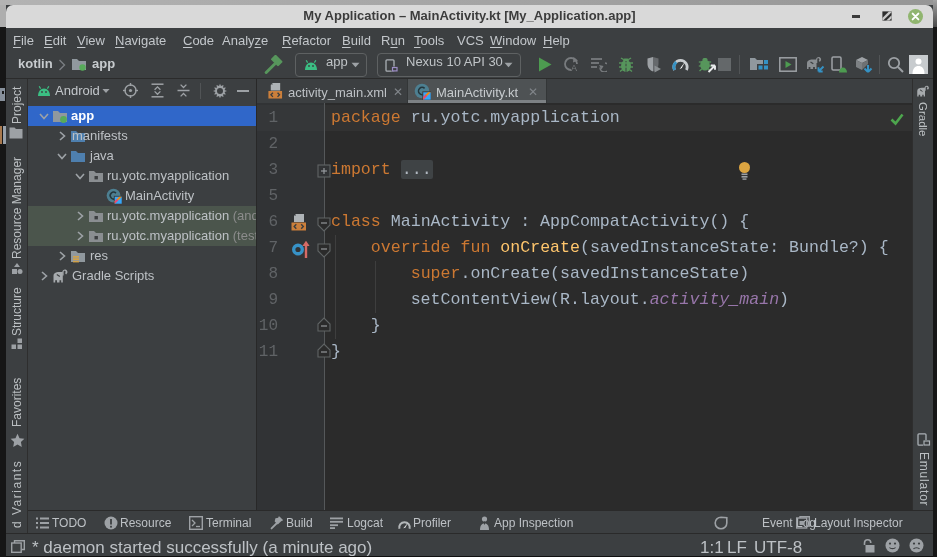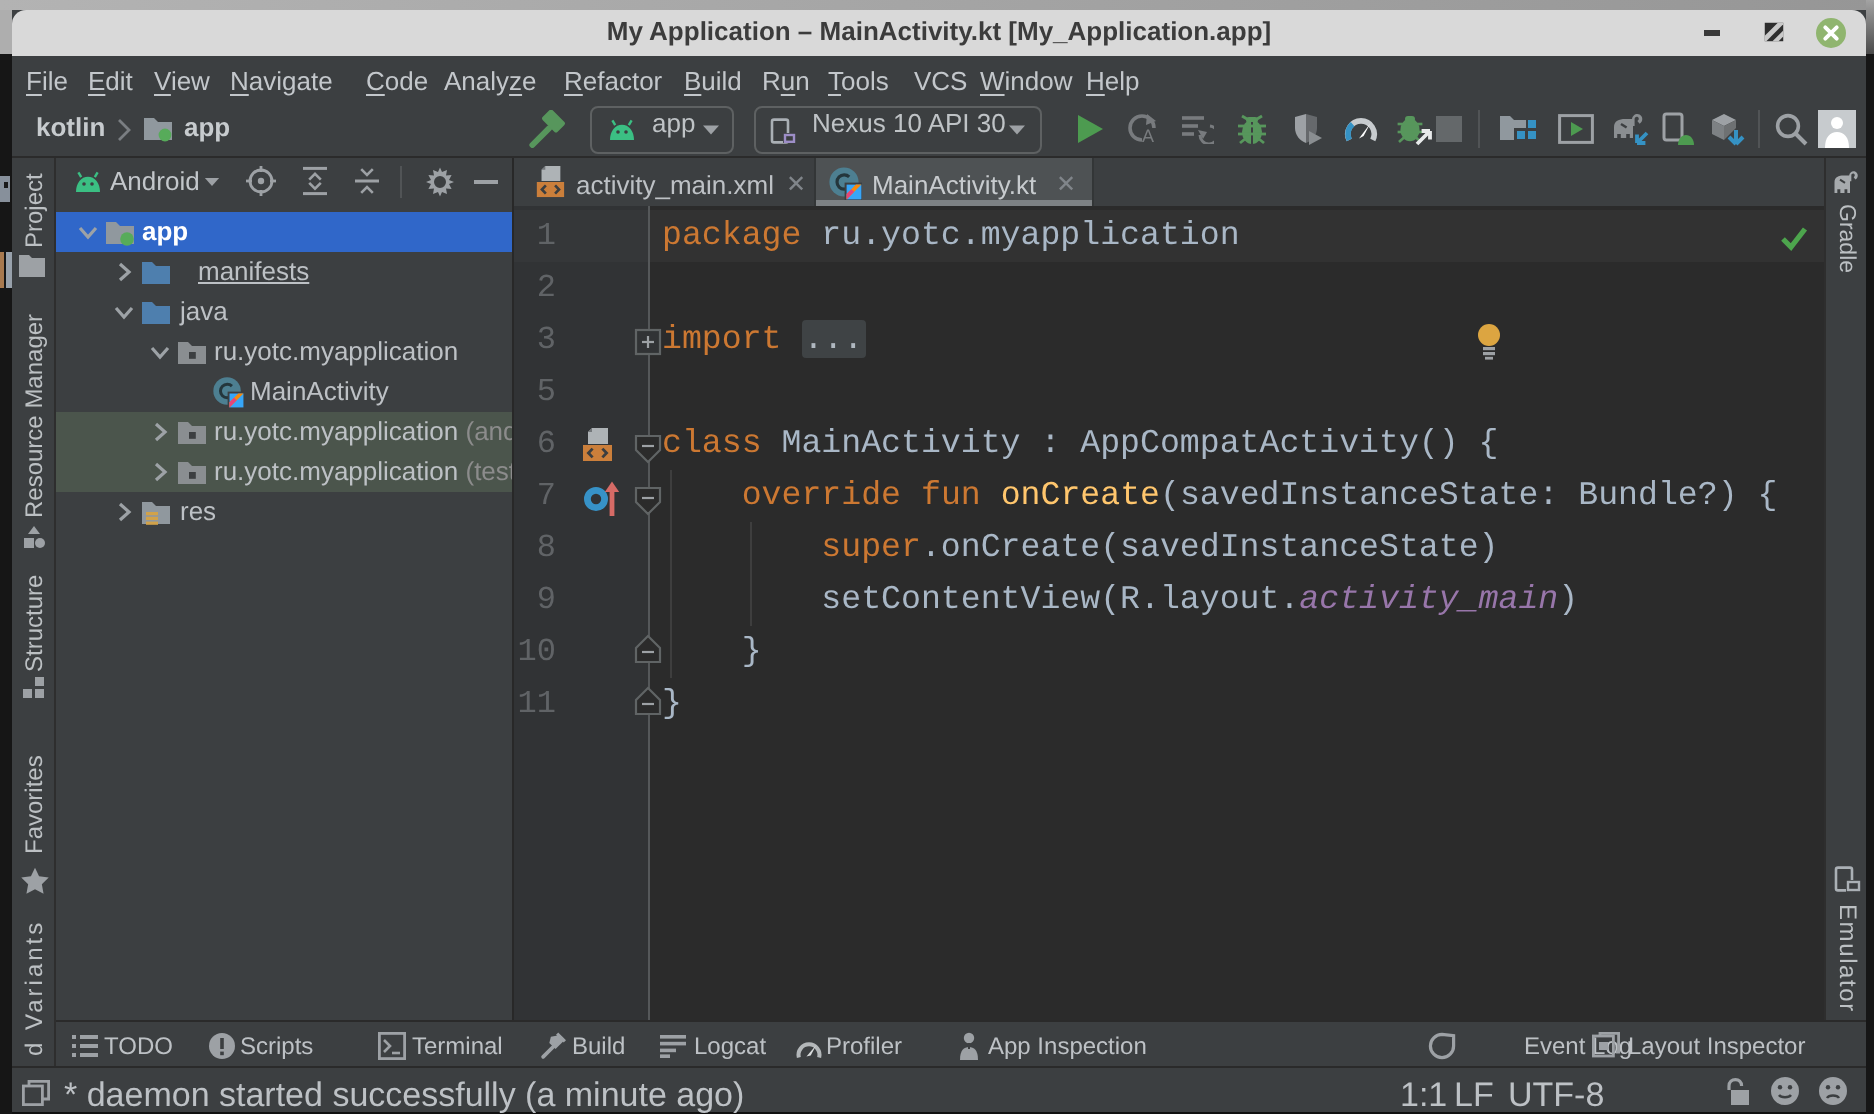--- a/index.html
+++ b/index.html
@@ -334,21 +334,21 @@
           </svg>
         <div class="tree-label" style="left:43px;font-weight:bold;color:#ffffff;">app</div>
       </div>
       <div class="tree-row" style="top:23px;">
         <svg class="arrow" style="left:26px;">
             <use href="#chev-right"></use>
           </svg>
         <svg class="icon" style="left:42px;top:3px;" width="16" height="14" viewBox="0 0 16 14">
             <path d="M1 2 L6 2 L8 4 L15 4 L15 13 L1 13 Z" fill="#4e7fae"></path>
           </svg>
-        <div class="tree-label" style="left:71px;text-decoration:underline;">manifests</div>
+        <div class="tree-label" style="left:44px;">manifests</div>
       </div>
       <div class="tree-row" style="top:43px;">
         <svg class="arrow" style="left:26px;">
             <use href="#chev-down"></use>
           </svg>
         <svg class="icon" style="left:42px;top:3px;" width="16" height="14" viewBox="0 0 16 14">
             <path d="M1 2 L6 2 L8 4 L15 4 L15 13 L1 13 Z" fill="#4e7fae"></path>
           </svg>
         <div class="tree-label" style="left:62px;">java</div>
       </div>
@@ -397,20 +397,31 @@
         <svg class="arrow" style="left:26px;">
             <use href="#chev-right"></use>
           </svg>
         <svg class="icon" style="left:42px;top:3px;" width="16" height="14" viewBox="0 0 16 14">
             <path d="M1 2 L6 2 L8 4 L15 4 L15 13 L1 13 Z" fill="#90989e"></path>
             <rect x="3" y="7" width="6" height="1.6" fill="#d1a24a"></rect>
             <rect x="3" y="9.4" width="6" height="1.6" fill="#d1a24a"></rect>
             <rect x="3" y="11.8" width="6" height="1.6" fill="#d1a24a"></rect>
           </svg>
         <div class="tree-label" style="left:62px;">res</div>
+      </div>
+      <div class="tree-row" style="top:163px;">
+        <svg class="arrow" style="left:8px;">
+            <use href="#chev-right"></use>
+          </svg>
+        <svg class="icon" style="left:24px;top:3px;" width="18" height="15" viewBox="0 0 18 15">
+            <path d="M1.5 13.5 L1.5 7 C1.5 4 4 3 7 3 L10.8 3 L10.8 13.5 L9.2 13.5 L9.2 11.3 L7.5 11.3 L7.5 13.5 L5 13.5 L5 11.3 L3.2 11.3 L3.2 13.5 Z" fill="#a6aaad"></path>
+            <path d="M10.3 3 C10.5 1.1 12.5 -0.1 14.1 0.8 C15.9 1.8 15.9 4.4 14.1 5.4 L13 4 C13.9 3.5 13.9 2.4 13.2 2 C12.4 1.6 11.6 2.1 11.6 3 L11.6 6.5 L10.3 6.5 Z" fill="#a6aaad"></path>
+            <path d="M4.8 5.5 L7.8 7.4" stroke="#3c3f41" stroke-width="1.2"></path>
+          </svg>
+        <div class="tree-label" style="left:44px;">Gradle Scripts</div>
       </div>
     </div>
     <div class="abs" id="splitter" style="left:250px;top:74px;width:1px;height:431px;background:#282828;"></div>
 
     <div class="abs" id="tabbar" style="left:251px;top:74px;width:655px;height:24px;background:#3c3f41;">
       <div class="abs" style="left:151px;top:0;width:138px;height:24px;background:#4e5254;"></div>
         <div class="abs" style="left:150px;top:0;width:1px;height:24px;background:#333637;"></div>
         <div class="abs" style="left:289px;top:0;width:1px;height:24px;background:#333637;"></div>
       <div class="abs" style="left:151px;top:21px;width:138px;height:3px;background:#7d8184;"></div>
       <svg class="icon" style="left:10px;top:3px;" width="16" height="18" viewBox="0 0 17 19">
@@ -518,21 +529,21 @@
           <rect x="4" y="5" width="9" height="2" fill="#9da1a5"></rect>
           <rect x="0" y="9.5" width="2" height="2" fill="#9da1a5"></rect>
           <rect x="4" y="9.5" width="9" height="2" fill="#9da1a5"></rect>
         </svg>
       <div class="btool" style="left:24px;">TODO</div>
       <svg class="icon" style="left:76px;top:5px;" width="14" height="14" viewBox="0 0 14 14">
           <circle cx="7" cy="7" r="6.5" fill="#9da1a5"></circle>
           <rect x="6.1" y="3" width="1.8" height="5.5" fill="#3c3f41"></rect>
           <rect x="6.1" y="9.8" width="1.8" height="1.8" fill="#3c3f41"></rect>
         </svg>
-      <div class="btool" style="left:92px;">Scripts</div>
+      <div class="btool" style="left:92px;">Resource</div>
       <svg class="icon" style="left:161px;top:5px;" width="14" height="14" viewBox="0 0 14 14">
           <rect x="0.7" y="0.7" width="12.6" height="12.6" fill="none" stroke="#9da1a5" stroke-width="1.4"></rect>
           <path d="M3 4 L6 7 L3 10" stroke="#9da1a5" stroke-width="1.3" fill="none"></path>
           <line x1="7" y1="10.5" x2="11" y2="10.5" stroke="#9da1a5" stroke-width="1.3"></line>
         </svg>
       <div class="btool" style="left:178px;">Terminal</div>
       <svg class="icon" style="left:242px;top:5px;" width="14" height="14" viewBox="0 0 18 18">
           <path d="M2 16 L9 9" stroke="#9da1a5" stroke-width="2.4" stroke-linecap="round"></path>
           <path d="M7 3 L13 2 L16 5 L10 11 L6 7 Z" fill="#9da1a5"></path>
           <path d="M11 1 L16 6" stroke="#9da1a5" stroke-width="2"></path>

